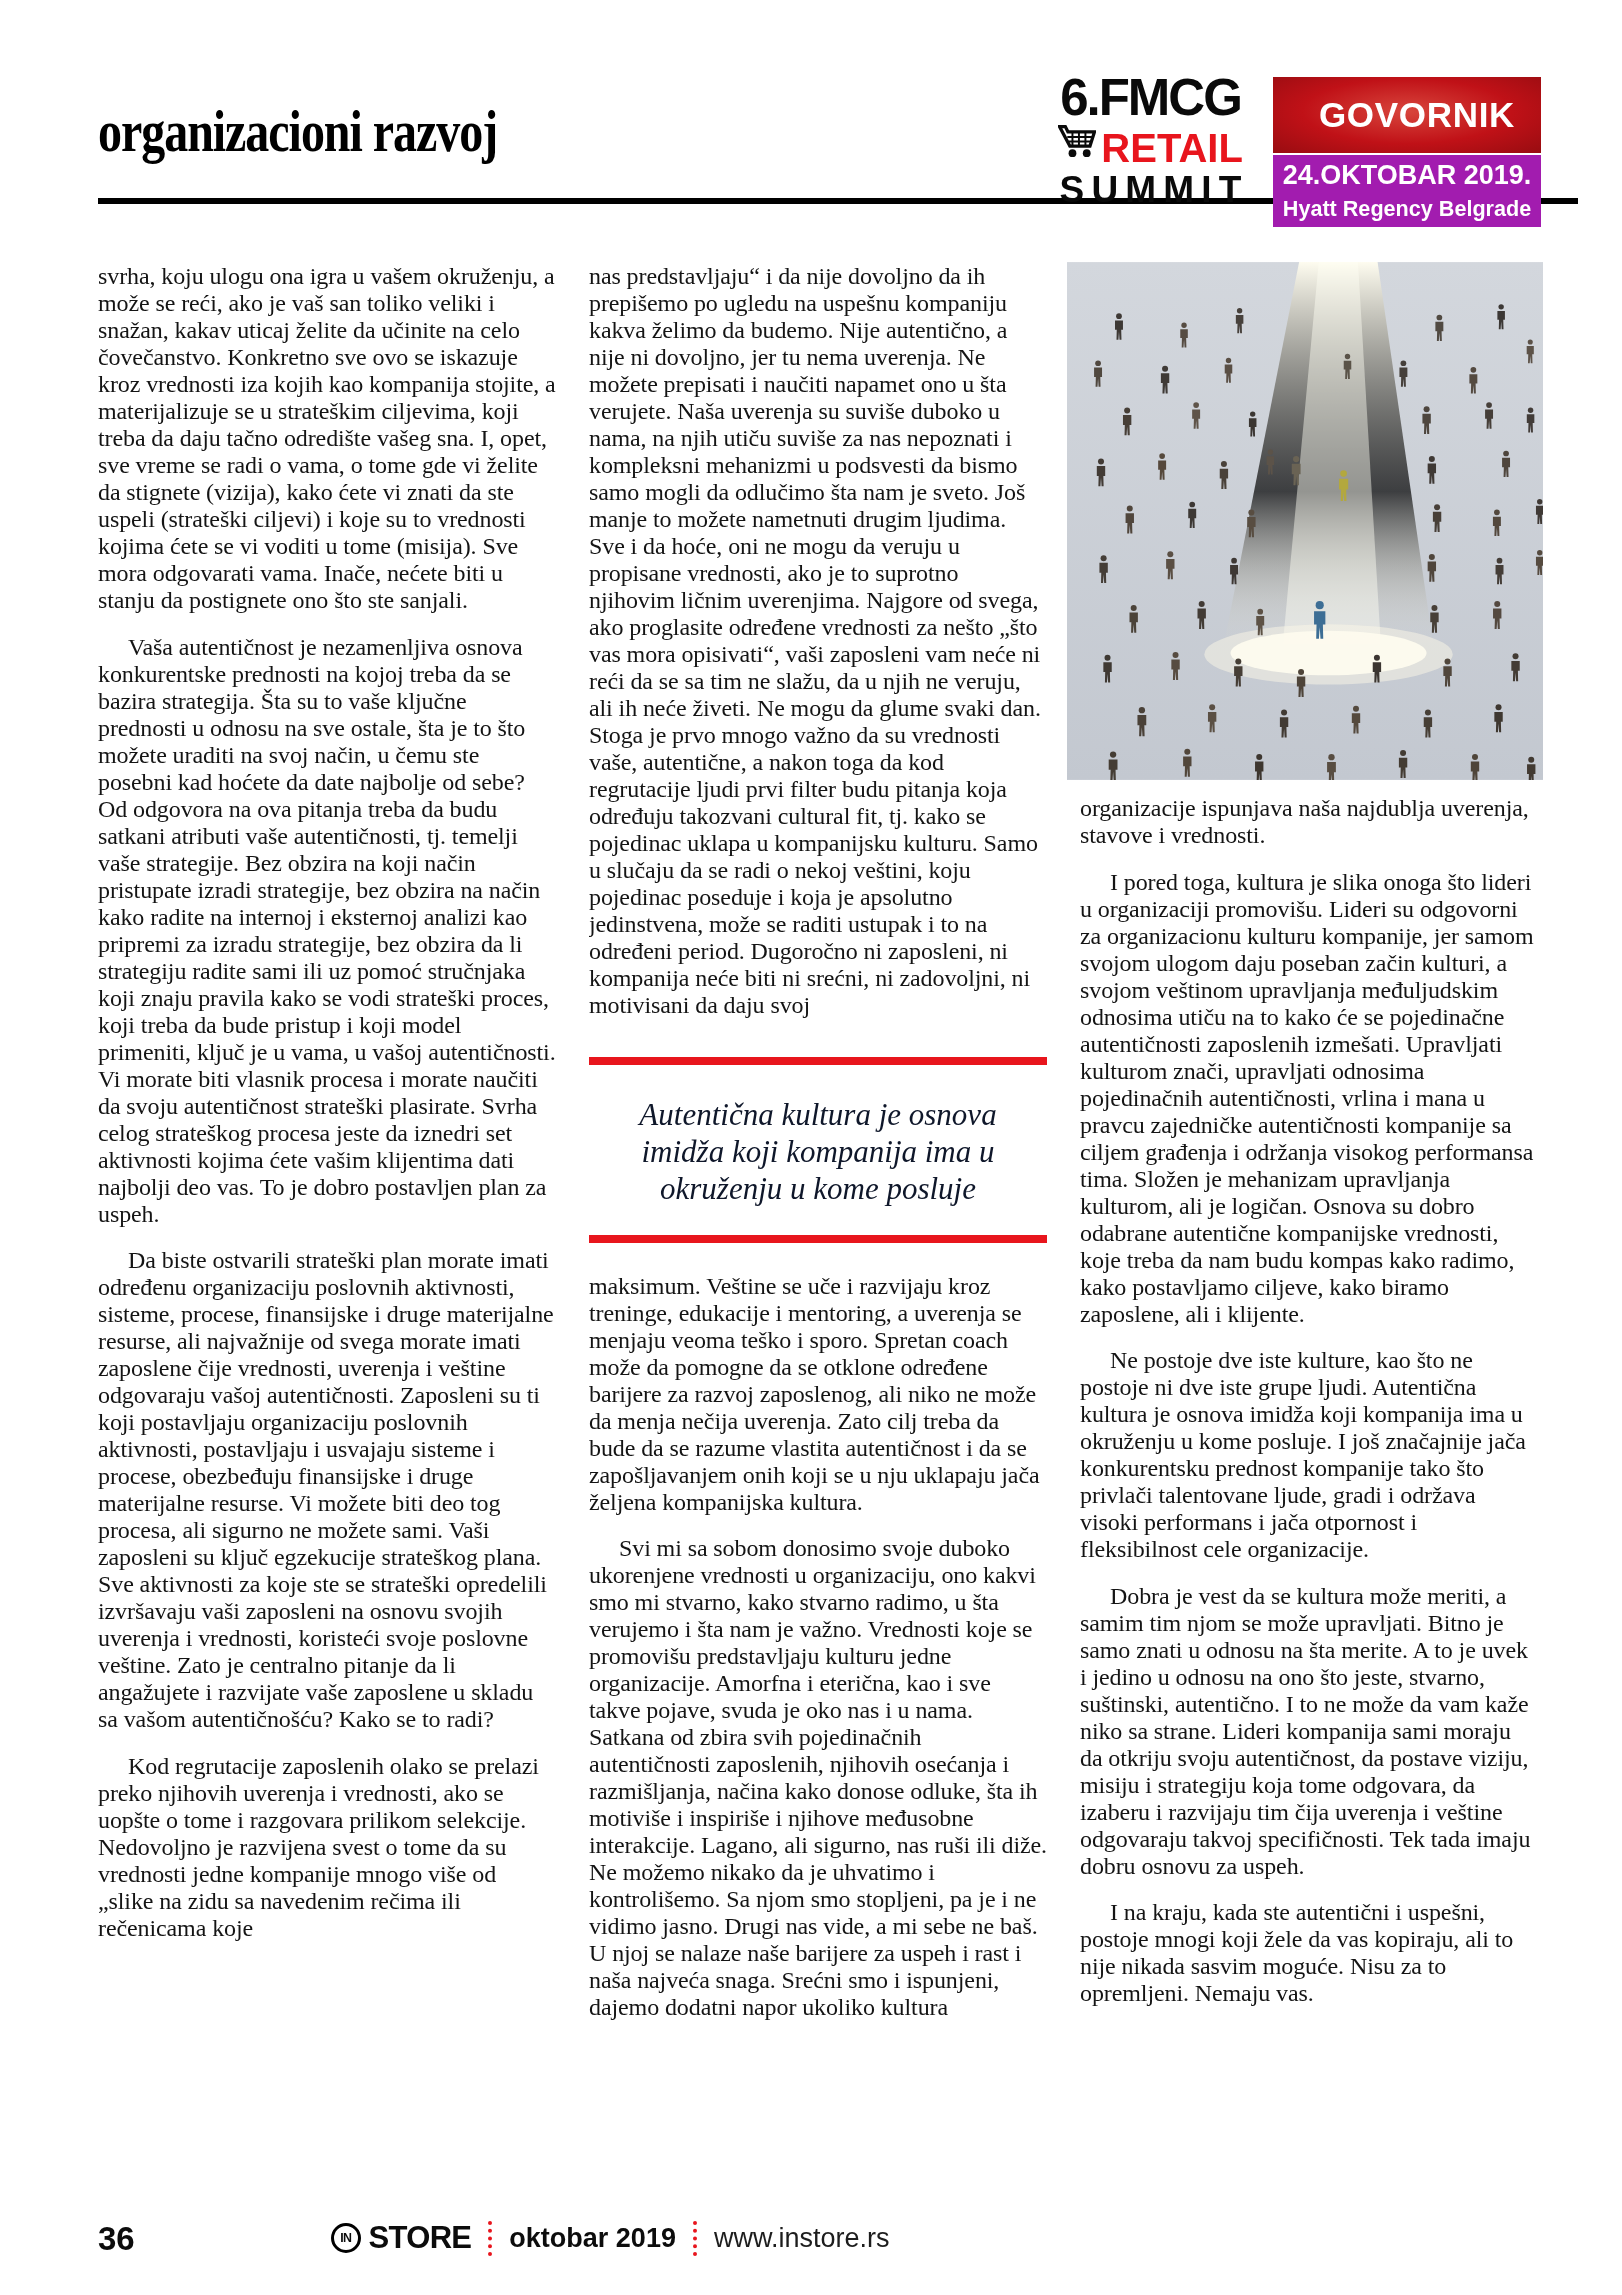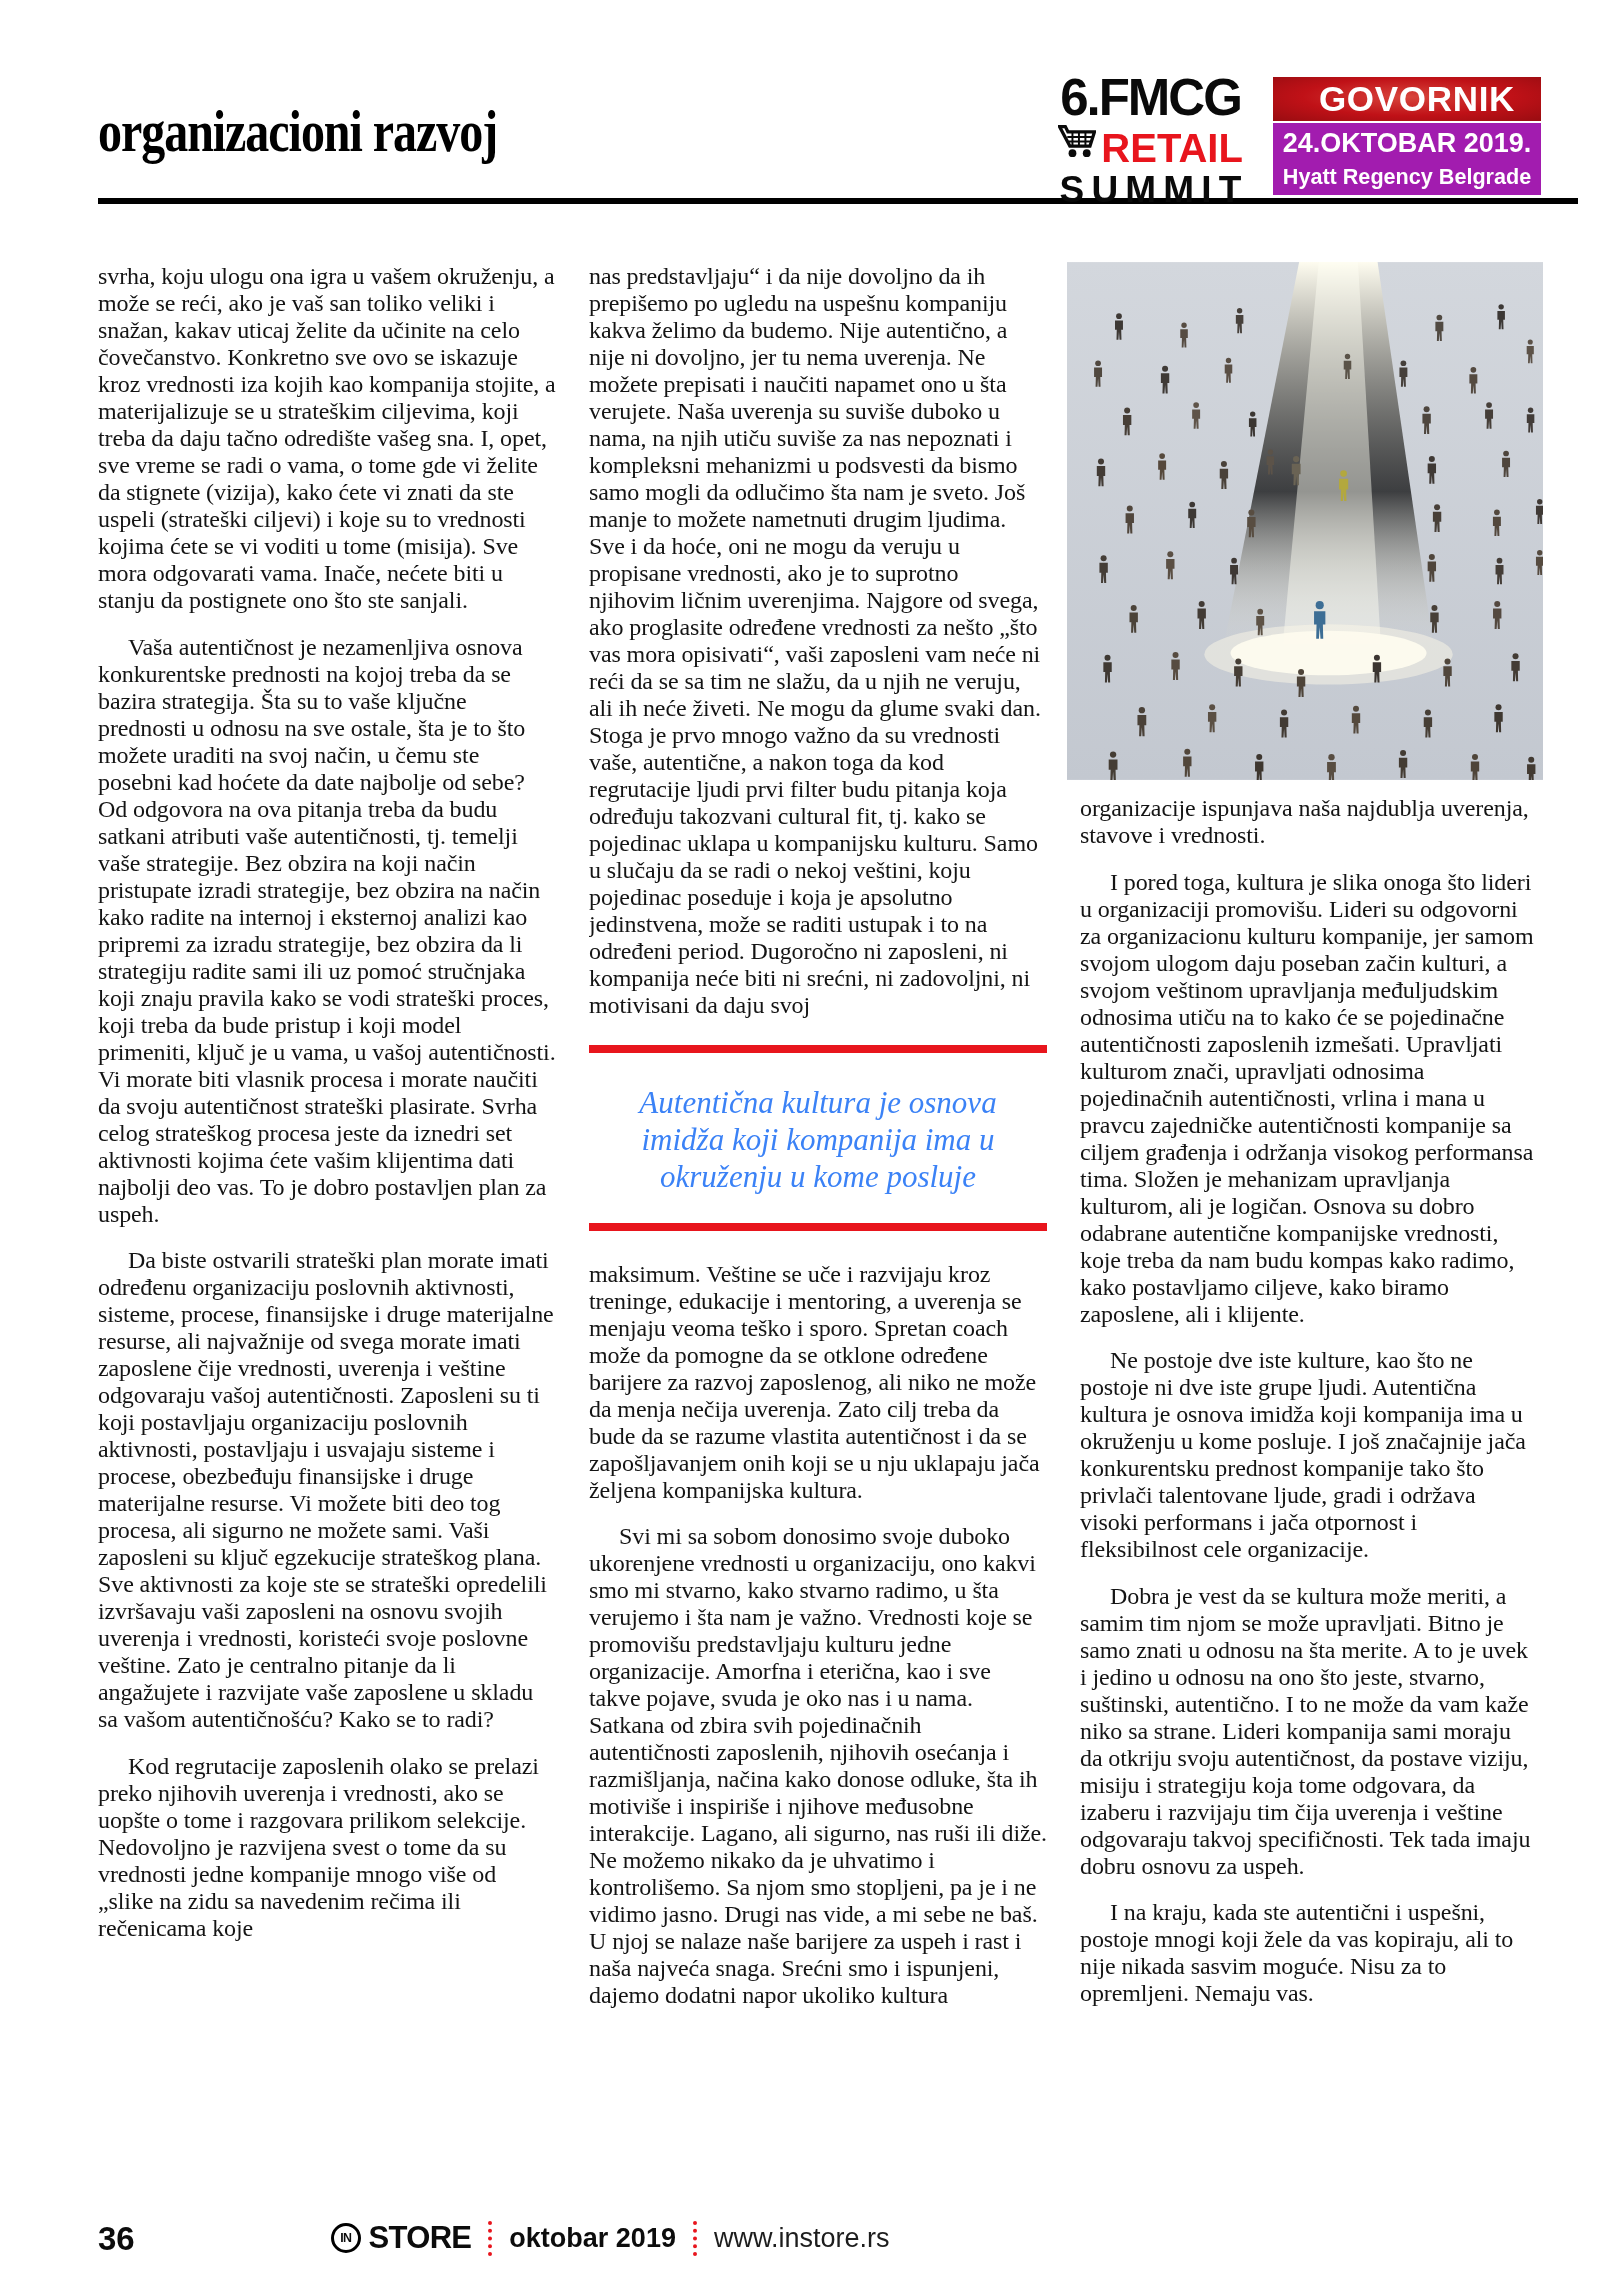--- a/index.html
+++ b/index.html
@@ -20,21 +20,21 @@
   }
   .logo-l1{font-size:51px;letter-spacing:-2px;}
   .logo-l2{font-size:40px;color:#e8151d;display:flex;align-items:flex-end;justify-content:center;gap:5.2px;margin-top:1.3px;}
   .logo-l2 svg{margin-bottom:2.6px;}
   .logo-l3{font-size:37px;letter-spacing:7.2px;margin-top:3.3px;margin-right:-7.2px;}
   .speaker-badge{
     position:absolute;left:1273px;top:77px;width:268px;z-index:3;
     font-family:"Liberation Sans",sans-serif;color:#fff;text-align:center;
   }
   .badge-top{
-    height:44px;display:flex;align-items:center;justify-content:center;
+    height:76px;display:flex;align-items:center;justify-content:center;
     background:radial-gradient(ellipse at 50% 45%,#d8453c 0%,#c01117 55%,#980c11 100%);
     font-size:35px;font-weight:bold;letter-spacing:0.7px;padding-left:20px;
   }
   .badge-bottom{
     margin-top:2px;height:72px;background:#a21caf;display:flex;flex-direction:column;
     align-items:center;justify-content:center;gap:4.6px;
   }
   .badge-date{font-size:27px;font-weight:bold;letter-spacing:0;}
   .badge-venue{font-size:21.6px;font-weight:bold;}
   
@@ -42,22 +42,22 @@
     position:absolute;top:263px;width:458px;font-size:24px;line-height:27px;
     letter-spacing:-0.1px;text-align:left;overflow:hidden;
   }
   .col p{margin:0 0 19.6px 0;text-indent:30px;}
   .col p.cont{text-indent:0;}
   .col1{left:98px;height:1953px;}
   .col2{left:589px;height:1953px;}
   .col3{left:1080px;top:795px;height:1397px;}
   .pullquote{
     border-top:8.5px solid #e8151d;border-bottom:8.5px solid #e8151d;
-    margin:26px 0 30px 0;padding:31px 9.2px 27.5px 9.2px;
-    color:#3b82f6;font-style:italic;text-align:center;
+    margin:38px 0 30px 0;padding:31px 9.2px 27.5px 9.2px;
+    color:#0f172a;font-style:italic;text-align:center;
     font-size:31px;line-height:37px;letter-spacing:0;
   }
   
   .photo{position:absolute;left:1067px;top:262px;width:476px;height:518px;}
   
   .footer{
     position:absolute;left:98px;top:2220px;width:1440px;height:46px;
     display:flex;align-items:flex-start;font-family:"Liberation Sans",sans-serif;color:#0c0c0c;
   }
   .page-num{font-size:33px;font-weight:bold;}

